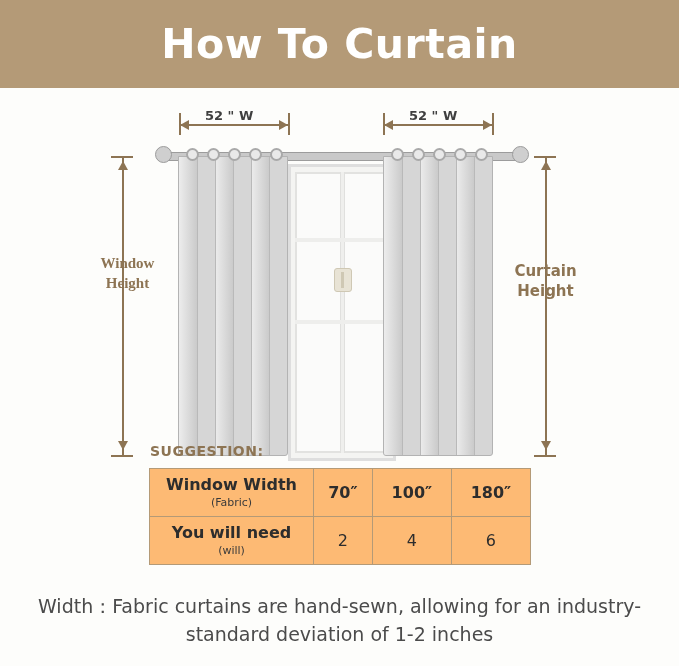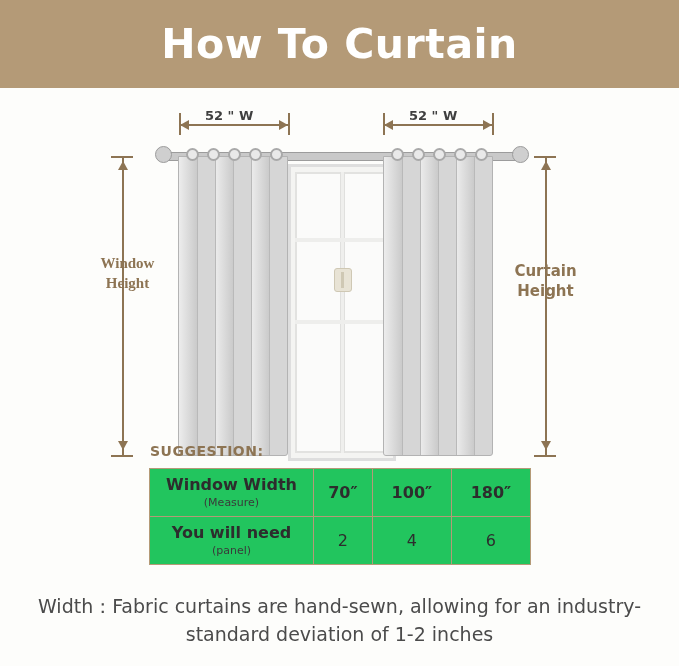--- a/index.html
+++ b/index.html
@@ -230,21 +230,21 @@
     font-weight: bold;
     color: #8d7453;
     font-family: "DejaVu Sans", sans-serif;
   }
   table.measure-table {
     position: absolute;
     left: 149px;
     top: 468px;
     width: 382px;
     border-collapse: collapse;
-    background: #22c55e;
+    background: #fdba74;
   }
   table.measure-table td {
     border: 1px solid #b49a77;
     text-align: center;
     color: #2d2d2d;
     font-family: "DejaVu Sans", sans-serif;
   }
   td.rowhead {
     width: 155px;
     padding: 6px 4px;
@@ -373,30 +373,30 @@
   </div>
 </div>
 
 <div class="suggestion-label">SUGGESTION:</div>
 
 <table class="measure-table">
   <tbody>
       <tr class="row1">
     <td class="rowhead">
       <span class="main">Window Width</span>
-      <span class="sub">(Measure)</span>
+      <span class="sub">(Fabric)</span>
     </td>
     <td class="val">70″</td>
     <td class="val">100″</td>
     <td class="val">180″</td>
   </tr>
   <tr class="row2">
     <td class="rowhead">
       <span class="main">You will need</span>
-      <span class="sub">(panel)</span>
+      <span class="sub">(will)</span>
     </td>
     <td class="val">2</td>
     <td class="val">4</td>
     <td class="val">6</td>
   </tr>
 </tbody>
   </table>
 
 <div class="tips">
   <span class="tips-label">Width：</span><span class="tips-text">Fabric curtains are hand-sewn, allowing for an industry-standard deviation of 1-2 inches</span>

